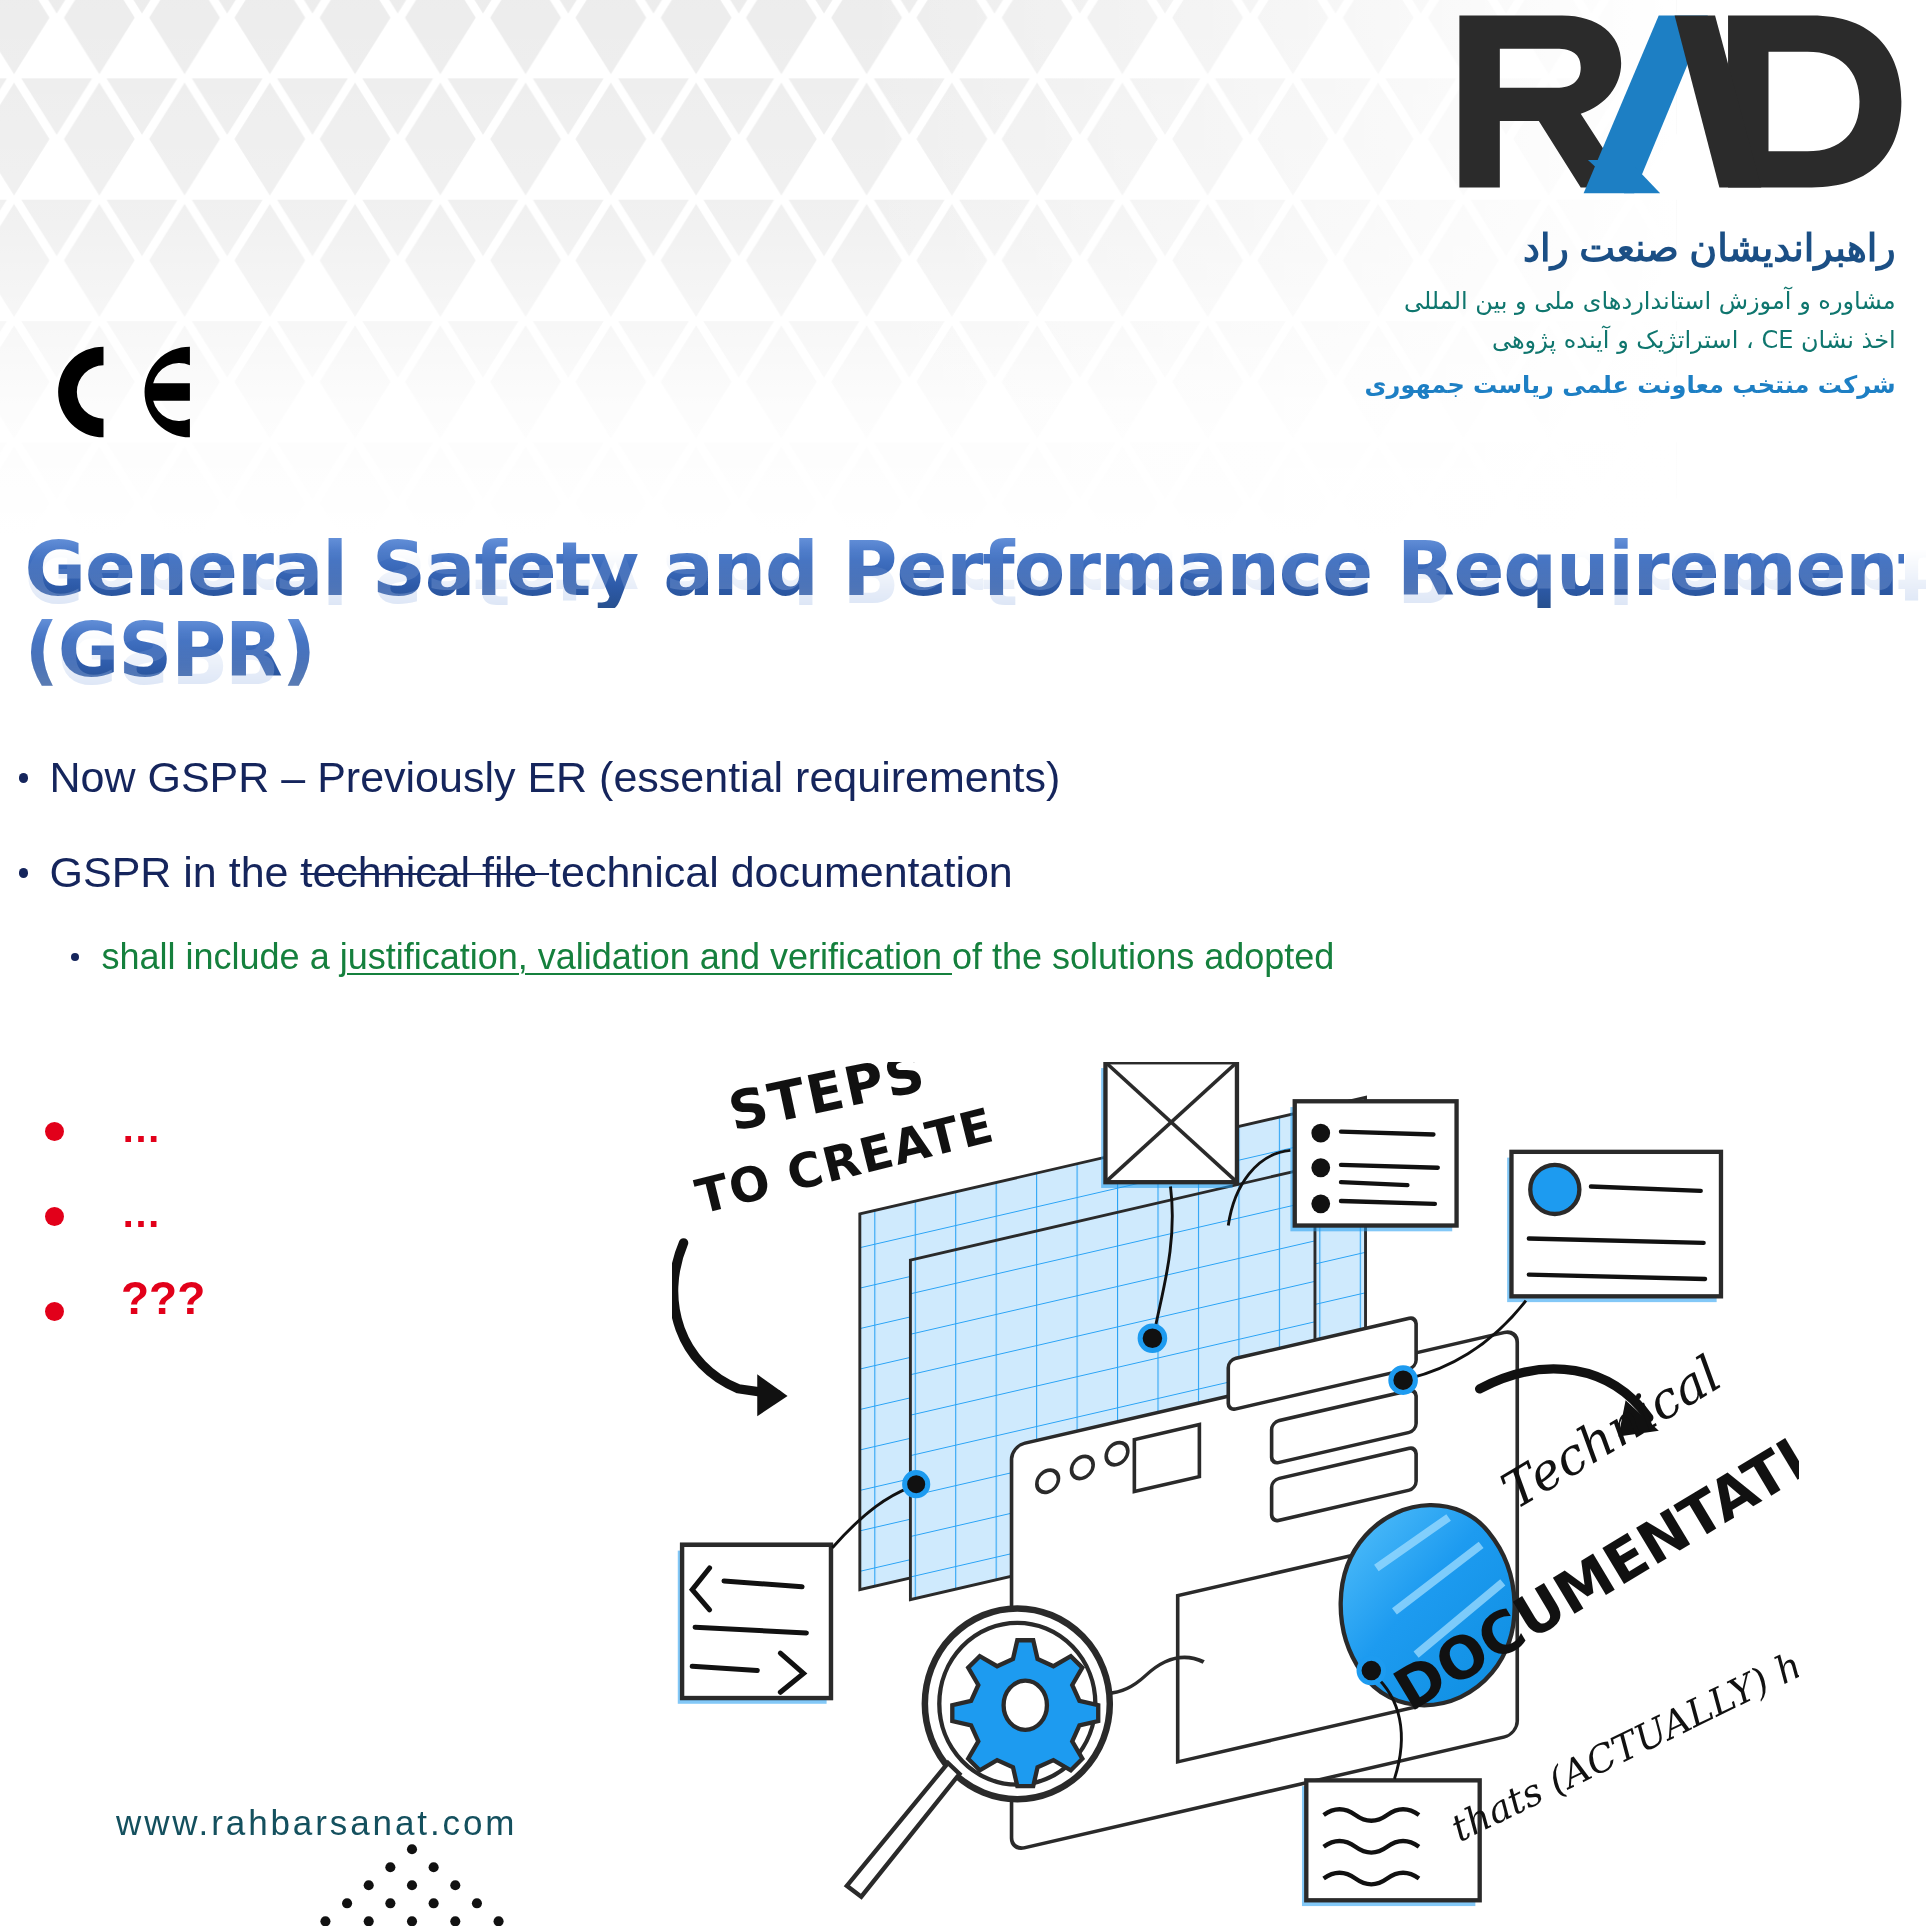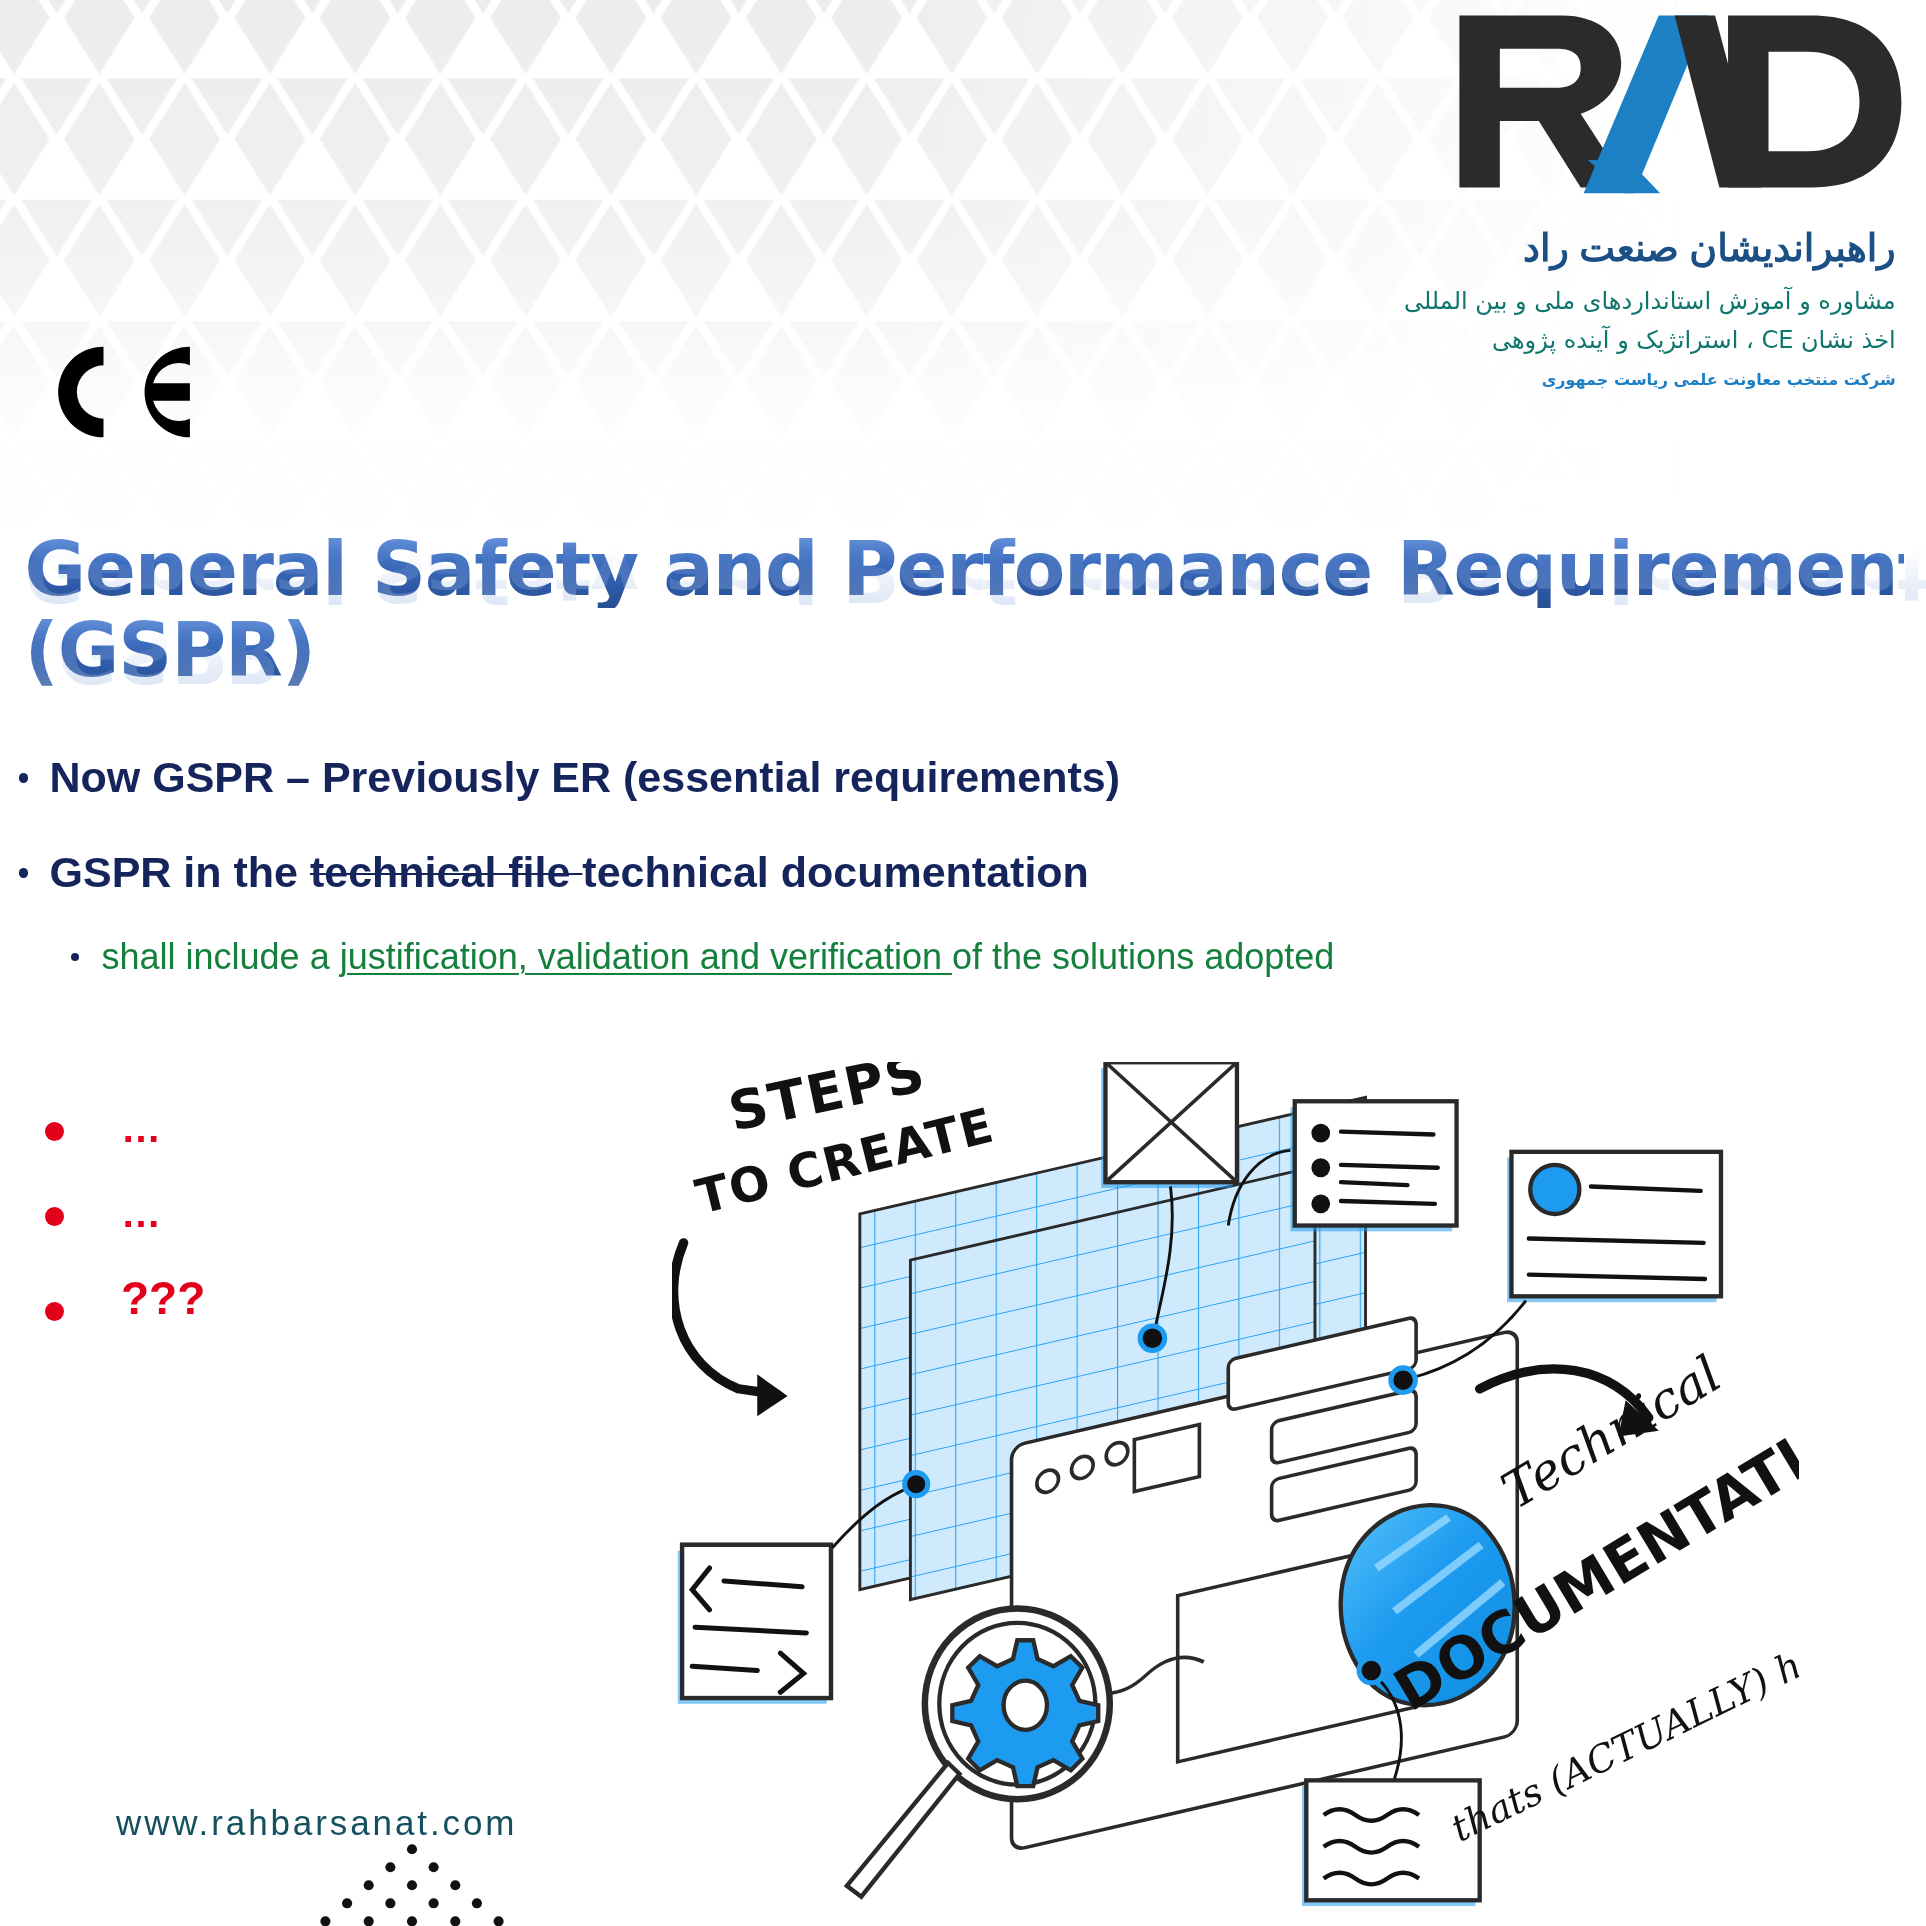--- a/index.html
+++ b/index.html
@@ -27,21 +27,21 @@
     font-size:38px;font-weight:bold;color:#1b4f85;
     direction:rtl;margin:26px 13px 0 0;line-height:1.25;letter-spacing:-0.7px;
   }
   .logo-fa-sub{
     font-family:"DejaVu Sans", sans-serif;
     font-size:24px;color:#0f766e;direction:rtl;
     margin:10px 13px 0 0;line-height:1.5;
   }
   .logo-fa-badge{
     font-family:"DejaVu Sans", sans-serif;
-    font-size:16px;font-weight:bold;color:#1d7fc4;direction:rtl;
+    font-size:24px;font-weight:bold;color:#1d7fc4;direction:rtl;
     margin:11.6px 13px 0 0;line-height:1.4;
   }
 
   
   .title-wrap{position:absolute;left:24.6px;top:531px;width:1879px;}
   .title{
     font-family:"DejaVu Sans", sans-serif;
     font-weight:bold;
     font-size:75px;
     line-height:1.02;
@@ -72,21 +72,20 @@
     position:absolute;
     pointer-events:none;
   }
 
   
   .body-block{position:absolute;left:14.5px;top:756px;width:1677px;color:#15255c;}
   .l1{
     font-size:43px;line-height:1.0;color:#15255c;
     margin:0 0 0 0;padding-left:35px;position:relative;
     font-family:"Liberation Sans", sans-serif;
-    font-weight:bold;
   }
   .l1 .dot{position:absolute;left:4.3px;top:0.40em;width:9.4px;height:9.4px;border-radius:50%;background:#15255c;}
   .l2{
     font-size:36px;line-height:1.0;color:#15803d;
     margin:0;padding-left:87px;position:relative;
     font-family:"Liberation Sans", sans-serif;
   }
   .l2 .dot{position:absolute;left:56px;top:0.40em;width:8px;height:8px;border-radius:50%;background:#15255c;}
   .strike{text-decoration:line-through;text-decoration-thickness:2.2px;}
   .uline{text-decoration:underline;text-decoration-thickness:2.2px;text-underline-offset:4.3px;}

